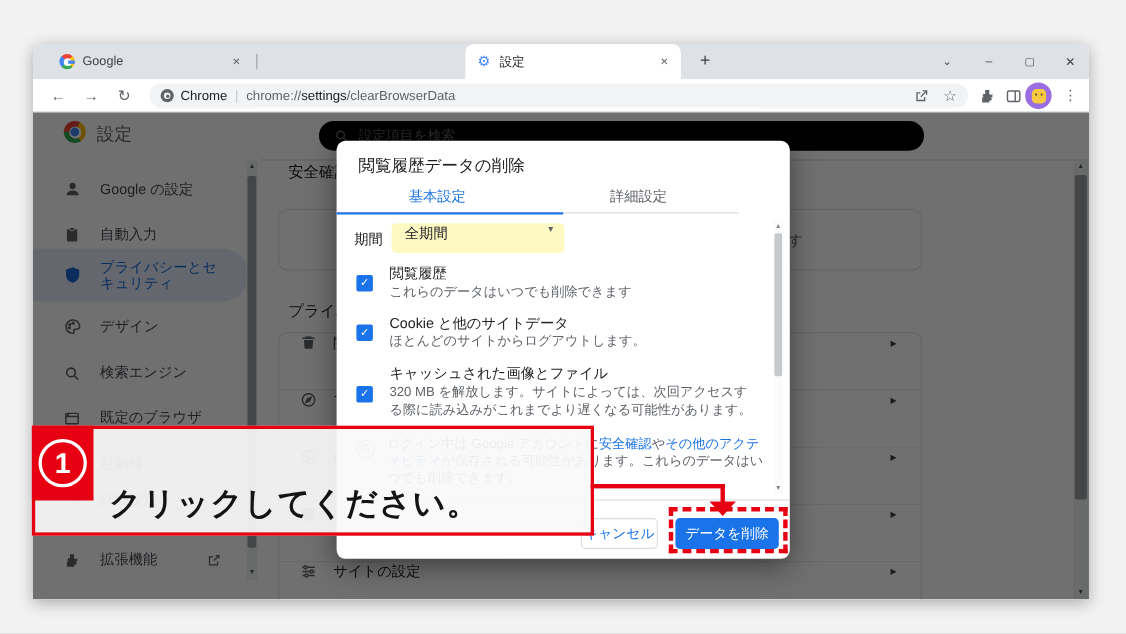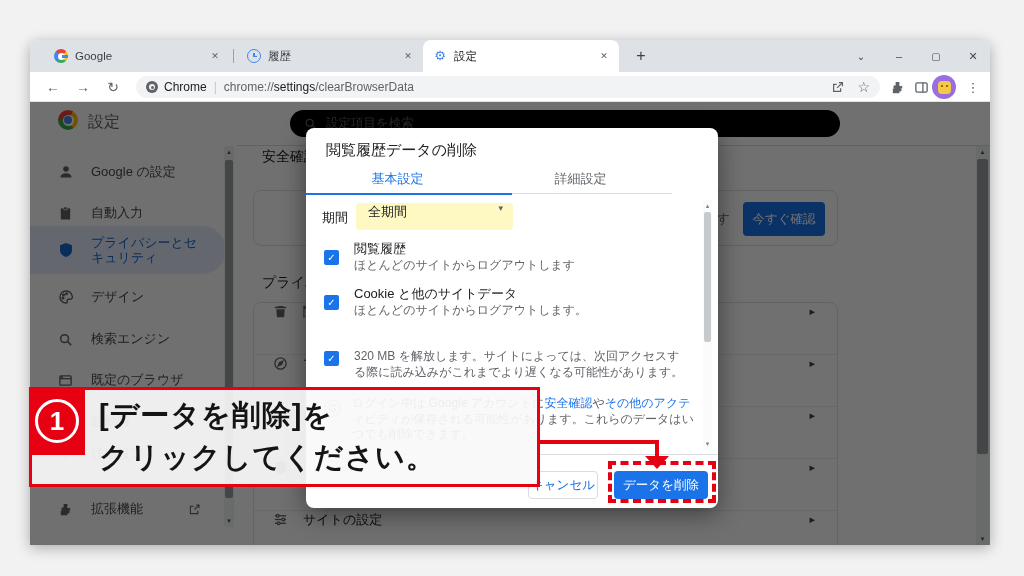--- a/index.html
+++ b/index.html
@@ -112,25 +112,20 @@
 
   <div class="bwin">
 
     <div class="tabstrip">
       <div class="tab" style="left:14px;width:186px">
         <span class="fav gfav"></span>
         <span class="tab-label">Google</span>
         <span class="tab-close"></span>
       </div>
       <div class="tab-sep" style="left:203px"></div>
-      <div class="tab" style="left:207px;width:186px">
-        <span class="fav clockfav"></span>
-        <span class="tab-label">履歴</span>
-        <span class="tab-close"></span>
-      </div>
       <div class="tab active" style="left:393px;width:196px">
         <span class="fav gearfav"></span>
         <span class="tab-label">設定</span>
         <span class="tab-close"></span>
       </div>
       <div class="newtab" style="left:600px">+</div>
       <div class="wctl" style="left:820px;font-size:10px">⌄</div>
       <div class="wctl" style="left:858px">–</div>
       <div class="wctl" style="left:895px;font-size:10px">▢</div>
       <div class="wctl" style="left:932px">✕</div>
@@ -274,21 +269,20 @@
 
       <div class="sbar" style="left:194px;top:44px;width:10px;height:381px">
         <span class="sarr up" style="top:0"></span>
         <span class="sthumb" style="top:14px;height:338px"></span>
         <span class="sarr dn" style="bottom:0"></span>
       </div>
 
       <div class="h-section" style="left:232px;top:46px">安全確認</div>
       <div class="card" style="left:223px;top:88px;width:585px;height:56px">
         <span class="safety-frag">ます</span>
-        <div class="btn-blue" style="position:absolute;left:489px;top:11px;width:82px;height:34px">今すぐ確認</div>
       </div>
       <div class="h-section" style="left:232px;top:172px">プライバシーとセキュリティ</div>
       <div class="card" style="left:223px;top:200px;width:585px;height:262px">
         <div class="prow" style="top:0">
           <span class="nav-ic">
               <svg width="15" height="15" viewBox="0 0 16 16" fill="#5f6368">
                 <path d="M5 3V2h6v1h3v1.4H2V3z"></path>
                 <path d="M3.5 5.5h9L11.8 14H4.2z"></path>
               </svg>
             </span>
@@ -361,27 +355,28 @@
     <div class="dlg-underline"></div>
 
     <div class="dlg-label" style="left:16px;top:81px">期間</div>
     <div class="dlg-select">
       <span>全期間</span>
       <span class="caret"></span>
     </div>
 
     <span class="cb" style="top:122px"></span>
     <div class="item-title" style="top:112px">閲覧履歴</div>
-    <div class="item-desc" style="top:129px">ほとんどのサイトからログアウトします</div>
+    <div class="item-desc" style="top:129px">これらのデータはいつでも削除できます</div>
 
     <span class="cb" style="top:167px"></span>
     <div class="item-title" style="top:157px">Cookie と他のサイトデータ</div>
     <div class="item-desc" style="top:174px">ほとんどのサイトからログアウトします。</div>
 
     <span class="cb" style="top:223px"></span>
+    <div class="item-title" style="top:203px">キャッシュされた画像とファイル</div>
     <div class="item-desc" style="top:220px">320 MB を解放します。サイトによっては、次回アクセスする際に読み込みがこれまでより遅くなる可能性があります。</div>
 
     <div class="note-g">G</div>
     <div class="note-text"><span>ログイン中は Google アカウントに</span><span class="lnk">安全確認</span><span>や</span><span class="lnk">その他のアクティビティ</span><span>が保存される可能性があります。これらのデータはいつでも削除できます。</span></div>
 
     <div class="dsb">
       <span class="sarr up" style="top:0"></span>
       <span class="sthumb" style="top:12px;height:130px"></span>
       <span class="sarr dn" style="bottom:0"></span>
     </div>
@@ -389,20 +384,19 @@
     <div class="dlg-footer">
       <div class="btn-cancel">キャンセル</div>
       <div class="btn-blue btn-confirm">データを削除</div>
     </div>
   </div>
 
   <div class="banner"></div>
   <div class="badge">
     <div class="badge-circle">1</div>
   </div>
-  <div class="ann-line" style="top:396px">[データを削除]を</div>
   <div class="ann-line" style="top:438px">クリックしてください。</div>
   <div class="arrow-h"></div>
   <div class="arrow-v"></div>
   <div class="arrow-head"></div>
   <div class="dashed"></div>
 
 </div>
 
 </body></html>

